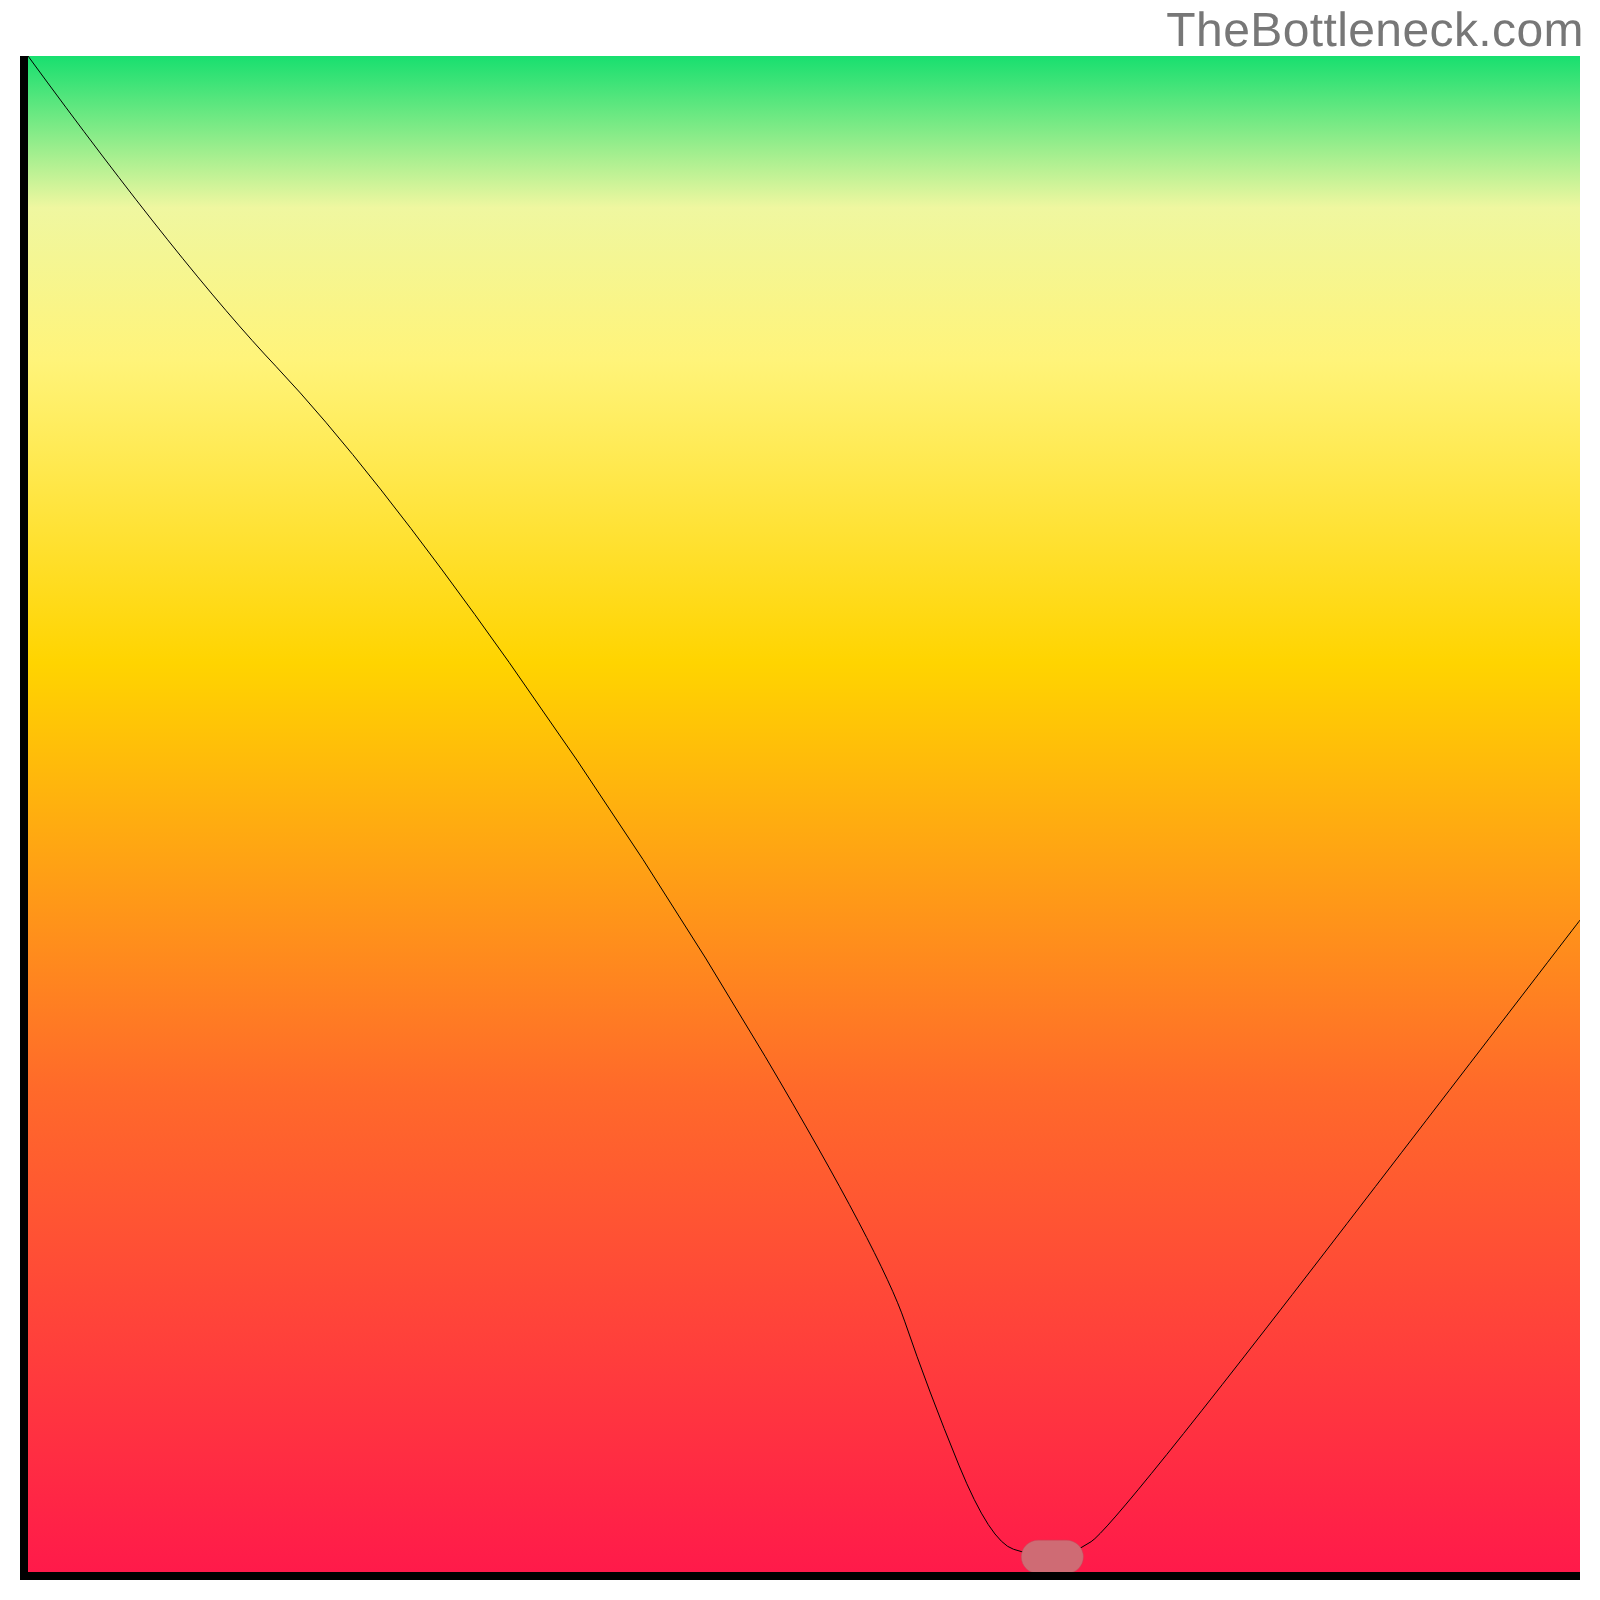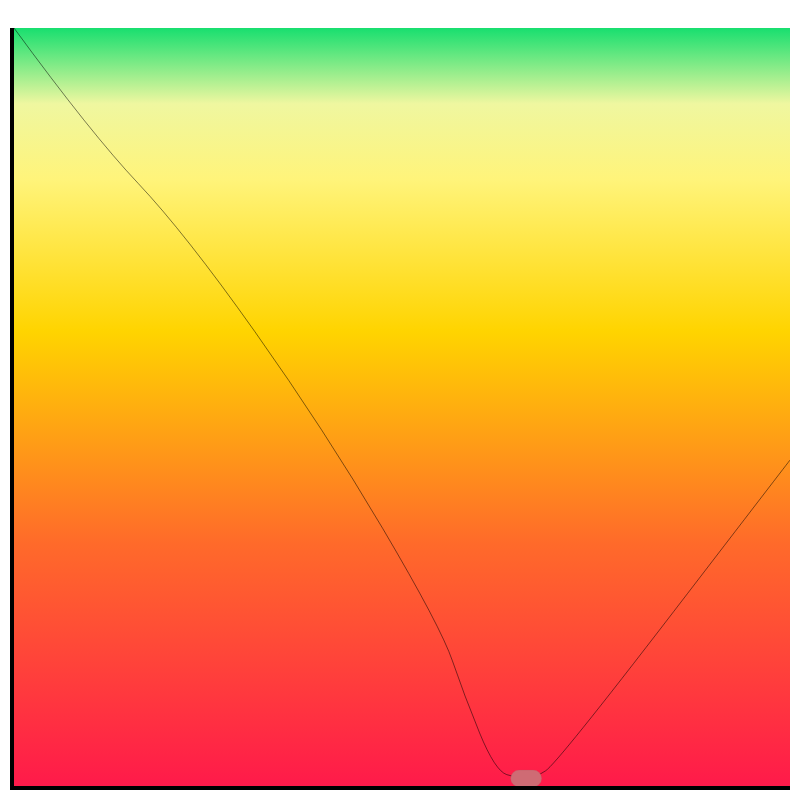--- a/index.html
+++ b/index.html
@@ -36,20 +36,21 @@
     bottom: 0;
     overflow: hidden;
   }
   svg { display: block; }
 </style>
 </head>
 <body>
 
 <div class="frame">
 
+  <div class="watermark">TheBottleneck.com</div>
 
   <div class="plot-outer">
     <div class="plot-inner">
 
       <svg viewBox="0 0 100 100" preserveAspectRatio="none" width="100%" height="100%">
         <defs>
           <linearGradient id="bg-grad" x1="0" y1="0" x2="0" y2="1">
 
           <stop offset="0%" stop-color="#ff1a4a"></stop>
               <stop offset="32%" stop-color="#ff6a2a"></stop>

